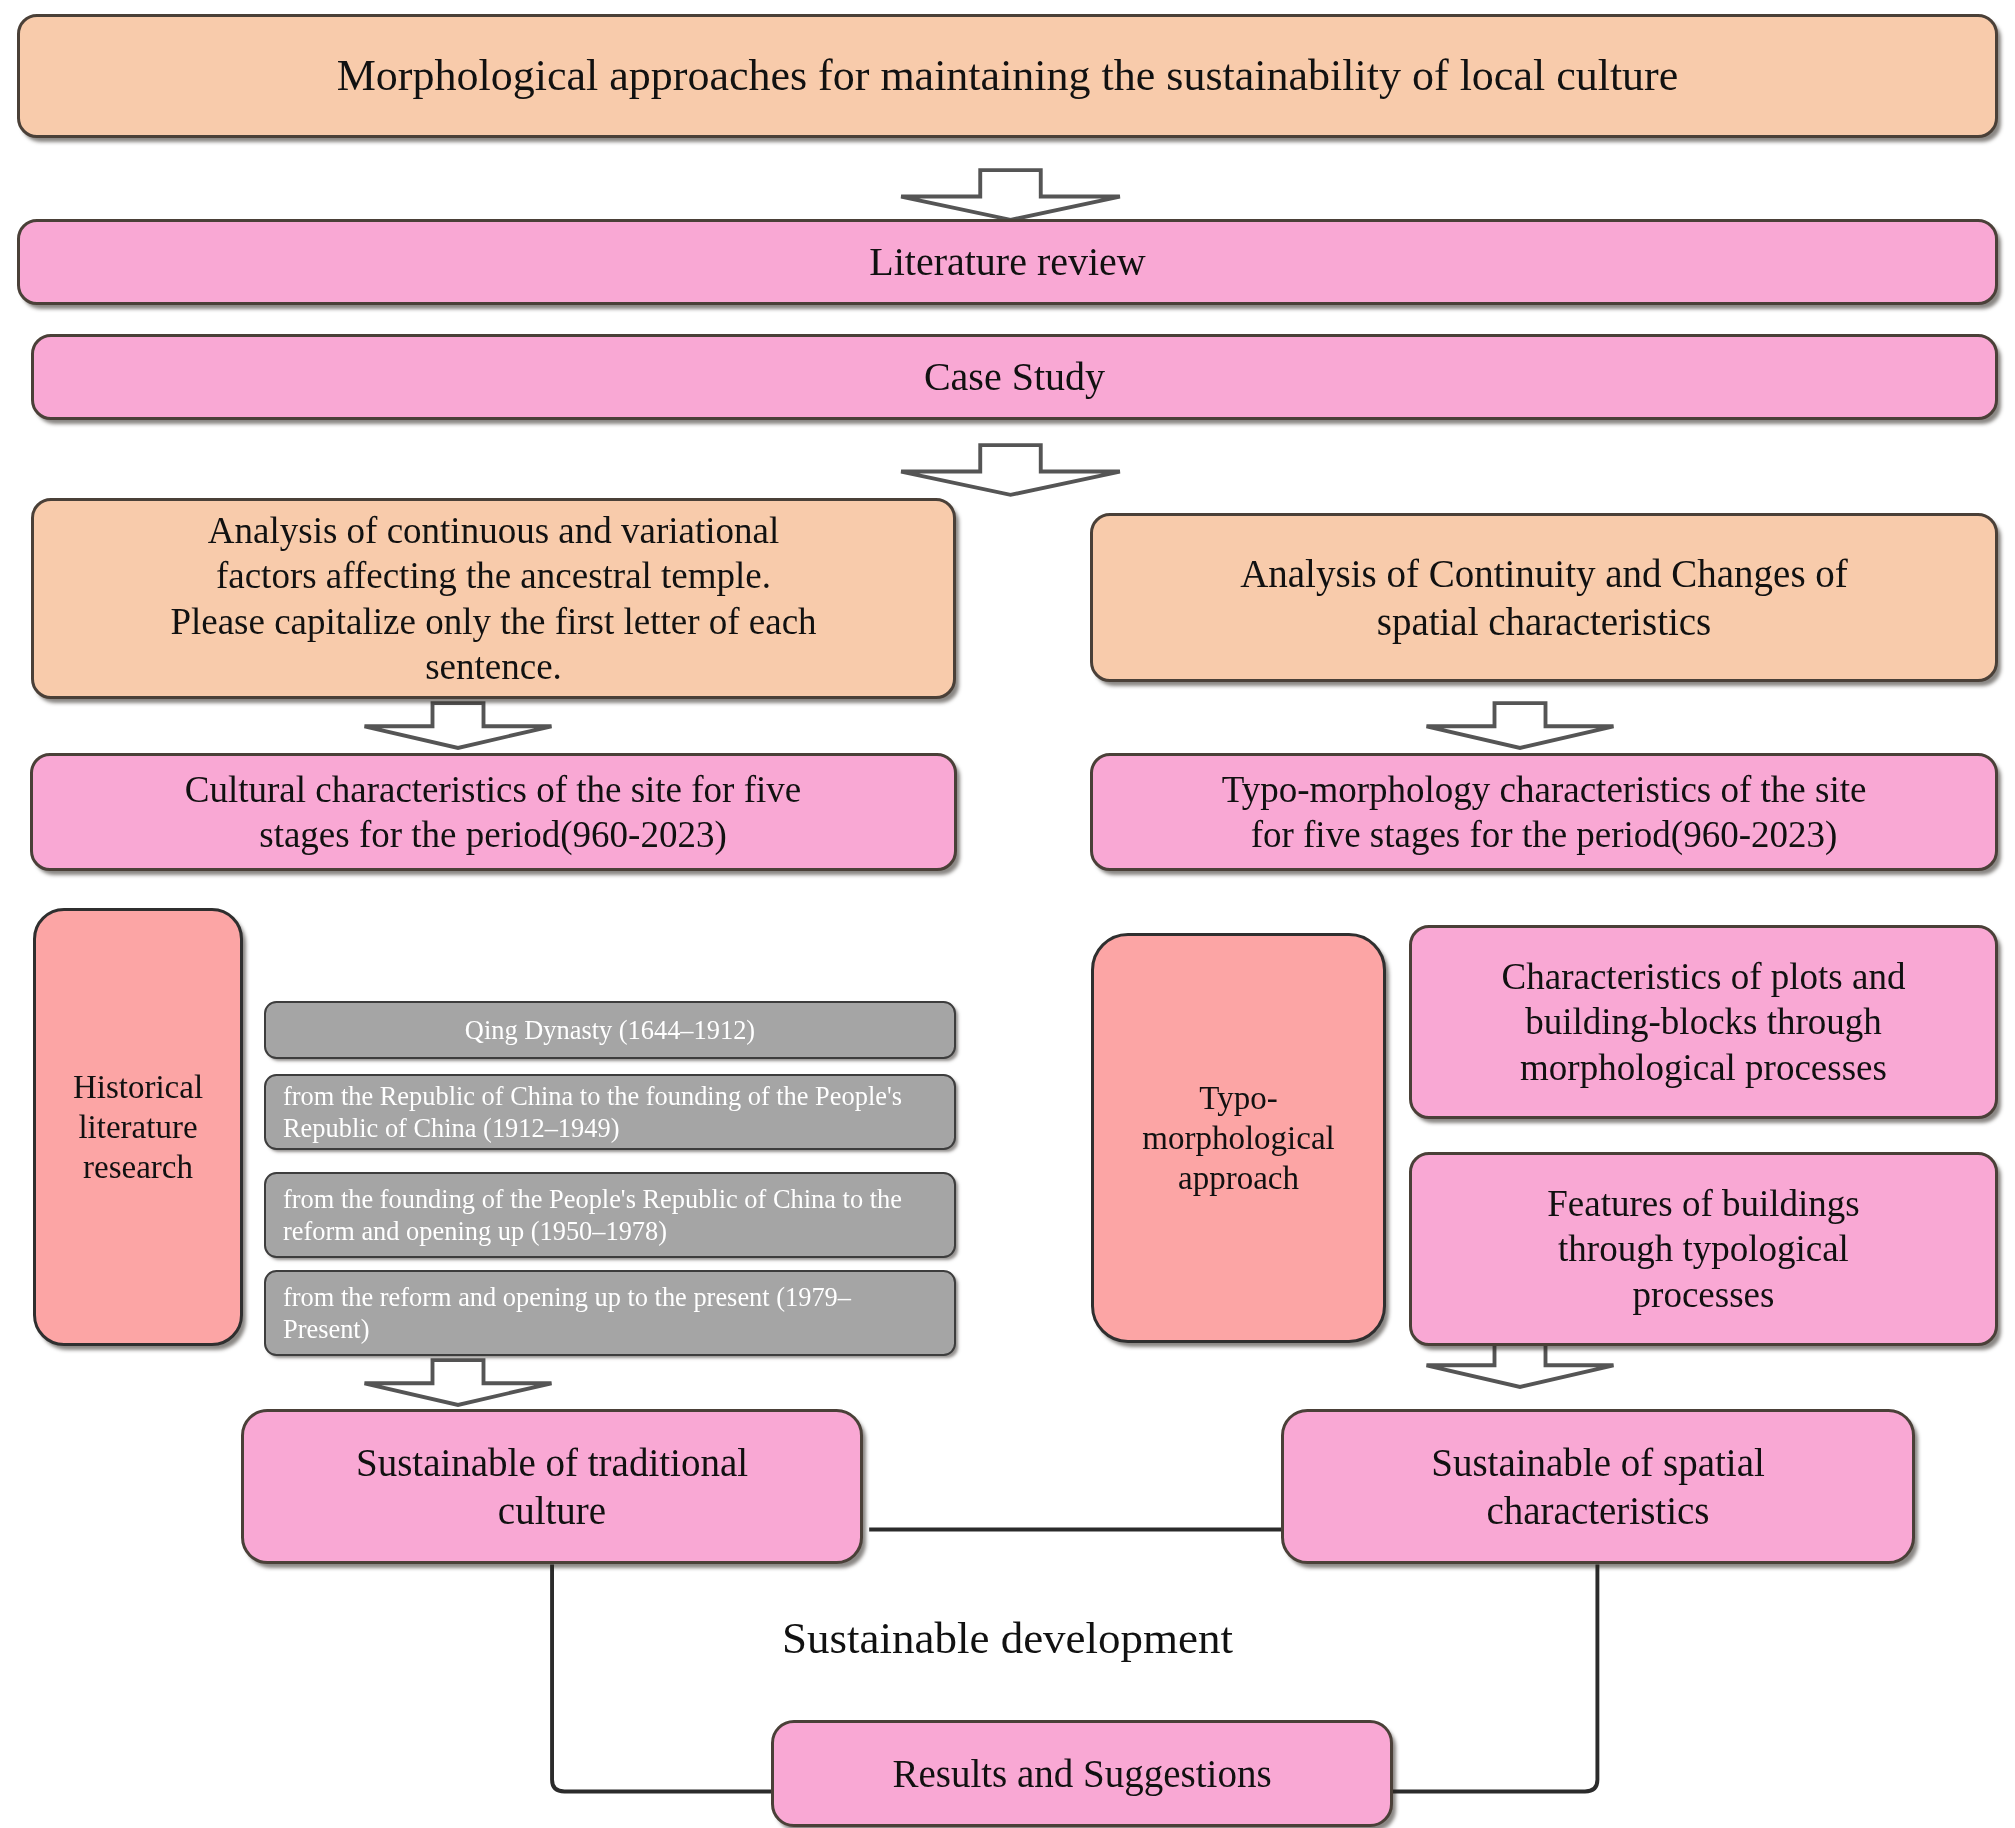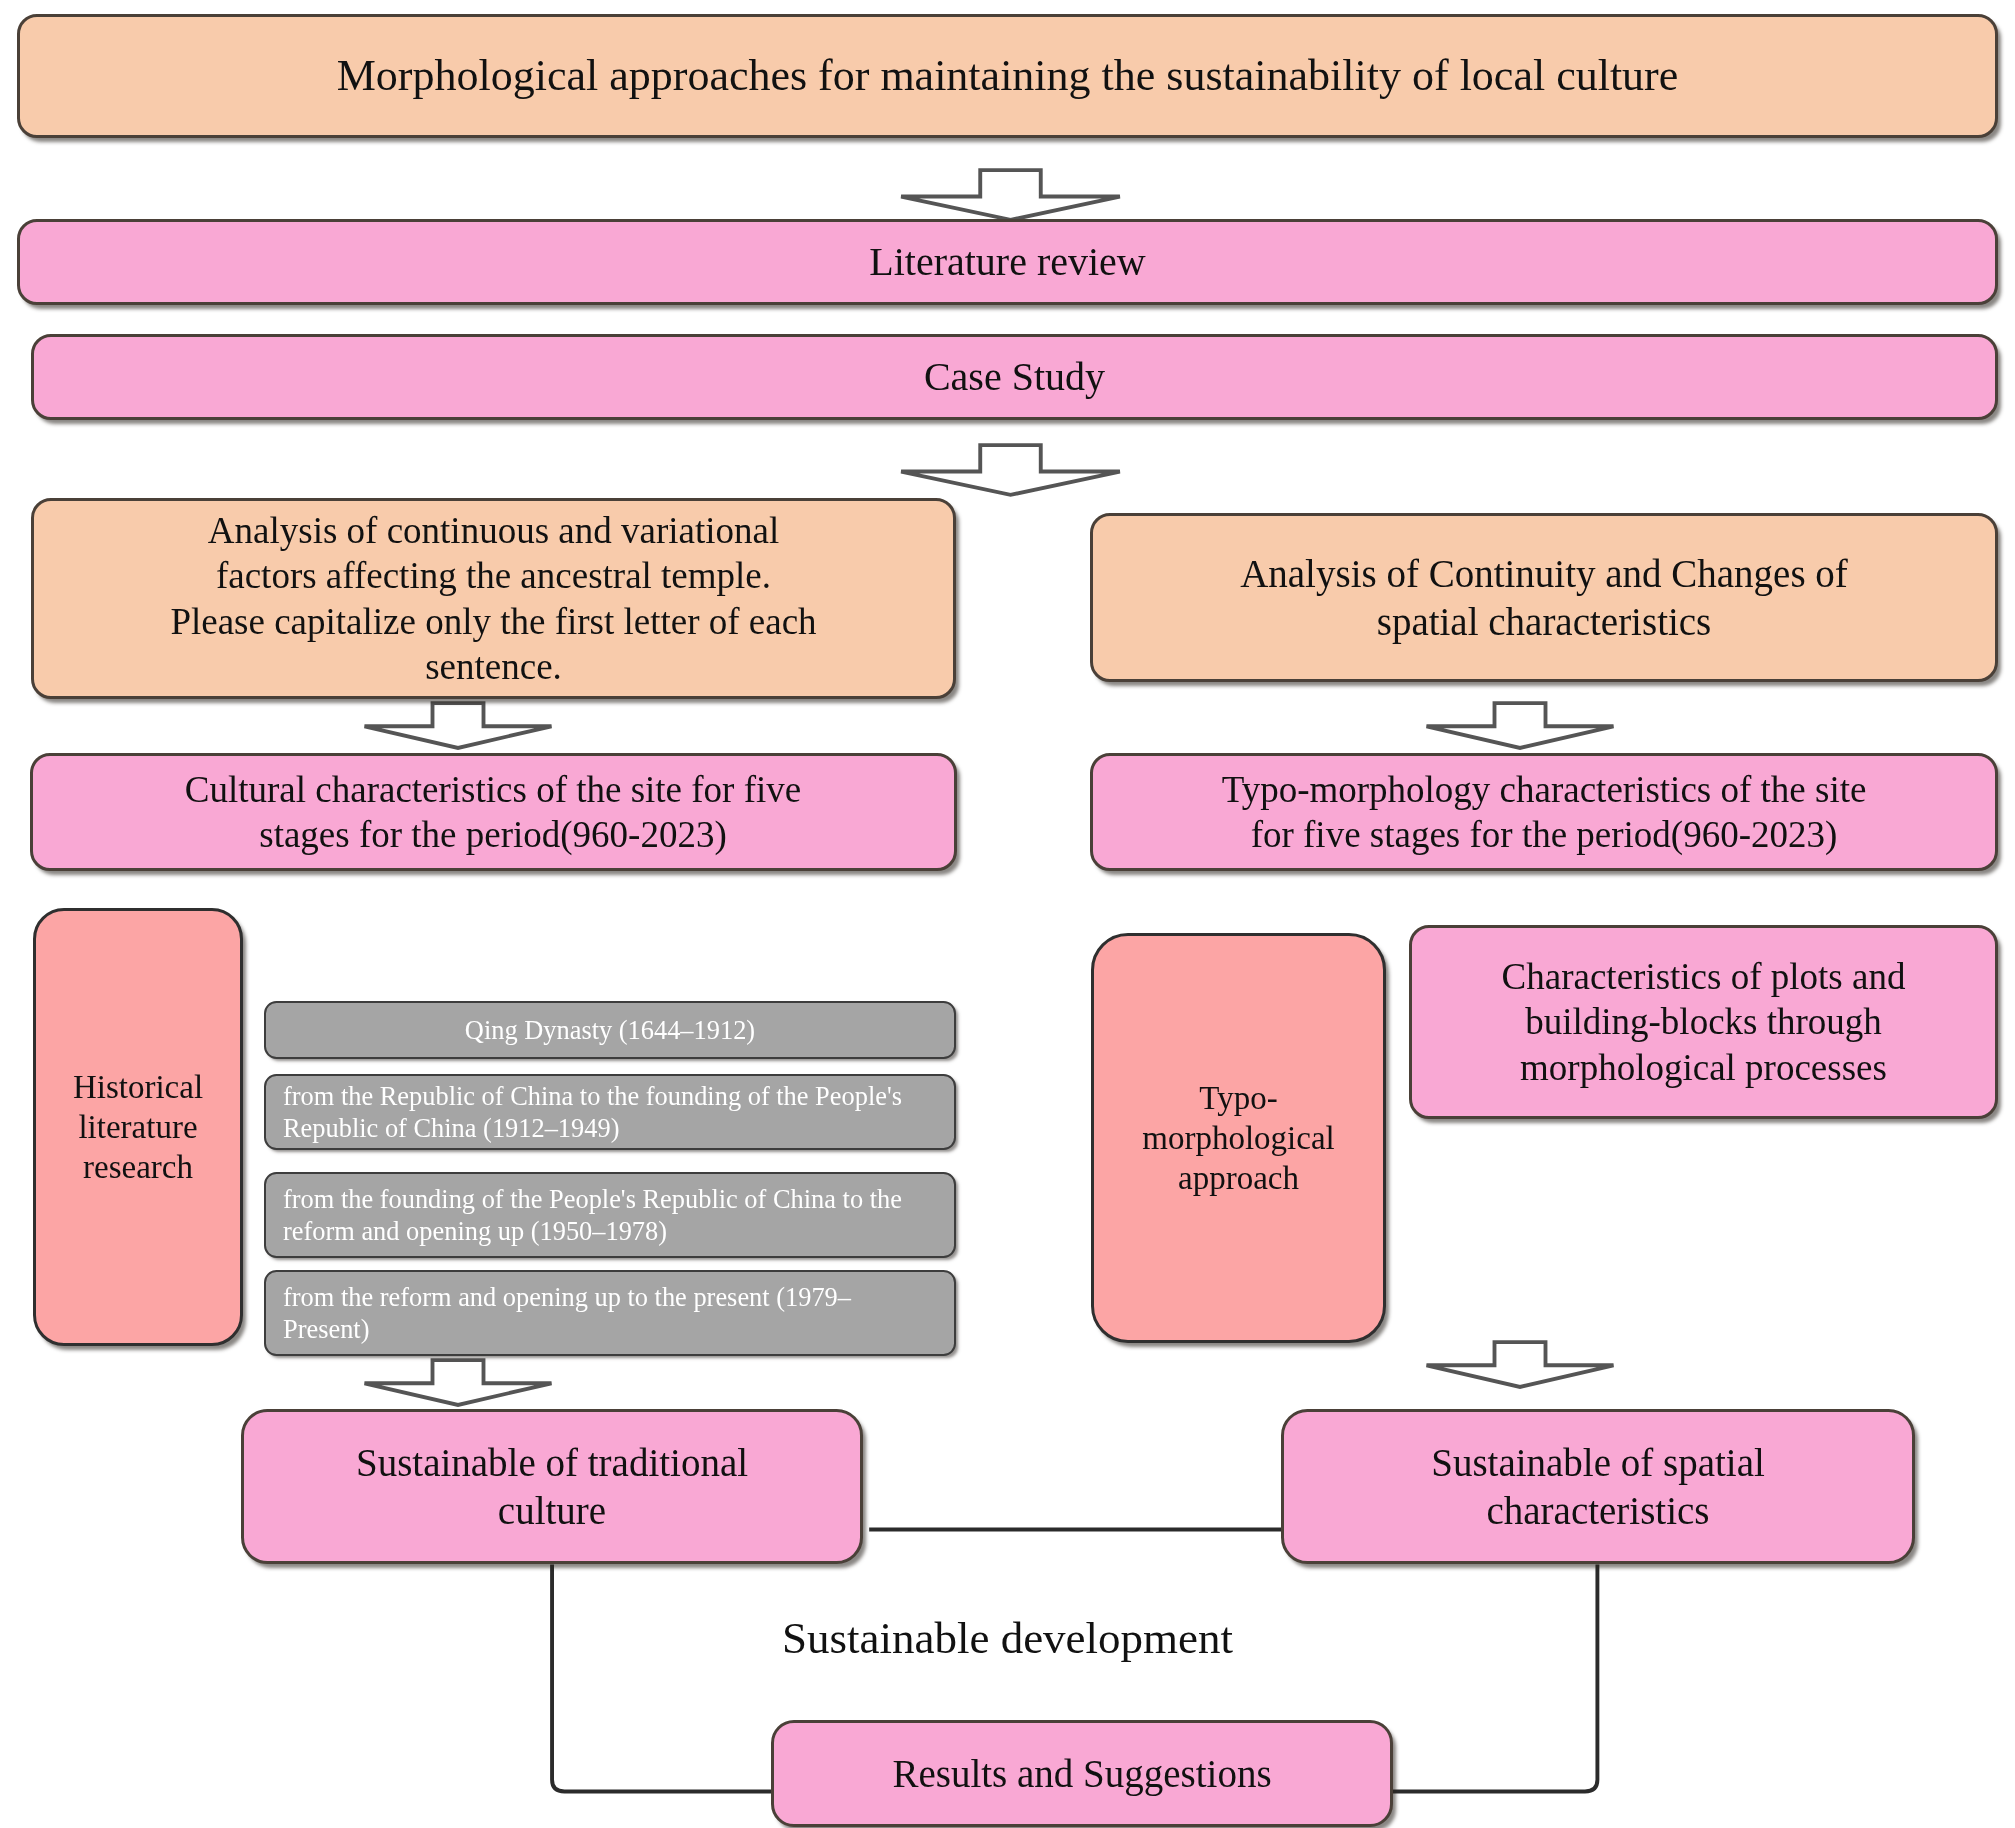--- a/index.html
+++ b/index.html
@@ -180,20 +180,25 @@
 morphological
 approach</span>
   </div>
 
   <div class="node plain" style="left:1409px; top:925px; width:589px; height:194px; font-size:37px;">
     <span class="txt">Characteristics of plots and
 building-blocks through
 morphological processes</span>
   </div>
 
+  <div class="node plain" style="left:1409px; top:1152px; width:589px; height:194px; font-size:37px;">
+    <span class="txt">Features of buildings
+through typological
+processes</span>
+  </div>
 
   <div class="node plain" style="left:1281px; top:1409px; width:634px; height:155px; font-size:39px; border-radius:26.4px;">
     <span class="txt">Sustainable of spatial
 characteristics</span>
   </div>
 
   <div class="free-label" style="left:0px; top:1612px; width:2015px; font-size:45px;">
     <span>Sustainable development</span>
   </div>
 

